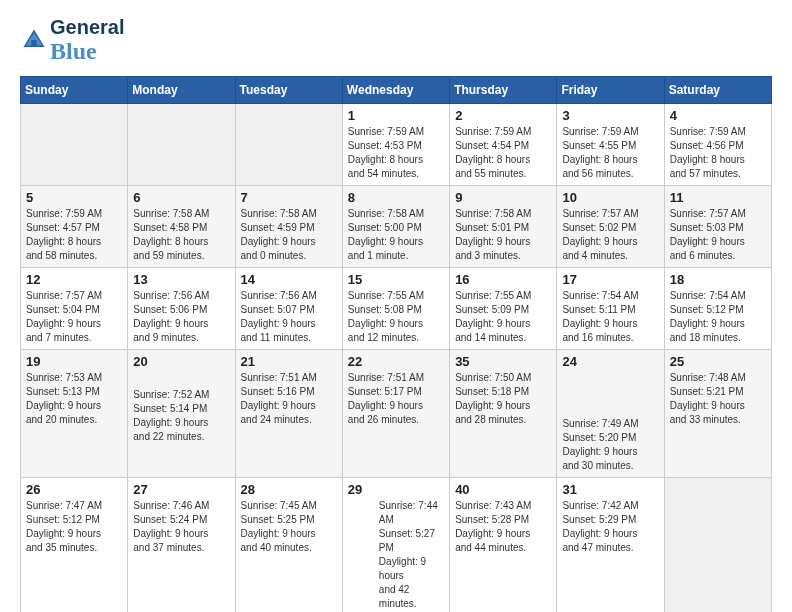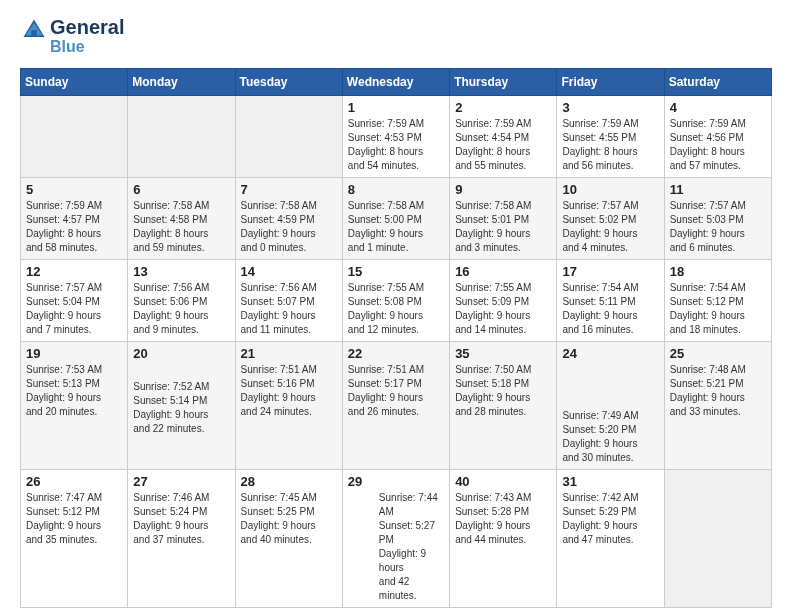--- a/index.html
+++ b/index.html
@@ -15,21 +15,21 @@
       padding: 16px 20px;
     }
     .header {
       display: flex;
       justify-content: space-between;
       align-items: flex-start;
       margin-bottom: 12px;
     }
     .logo {
       display: flex;
-      align-items: flex-start;
+      align-items: center;
     }
     .logo-icon {
       width: 28px;
       height: 28px;
       margin-right: 2px;
     }
     .title-block {
       text-align: right;
     }
     .title-block h1 {
@@ -92,21 +92,21 @@
 <div class="page">
   <div class="header">
     <div class="logo">
       <svg class="logo-icon" viewBox="0 0 40 40">
         <polygon points="20,5 35,30 5,30" fill="#2a5fa5"></polygon>
         <polygon points="20,10 32,28 8,28" fill="#4a90c4"></polygon>
         <rect x="16" y="20" width="8" height="10" fill="#2a5fa5"></rect>
       </svg>
       <div>
         <div style="font-size:20px;font-weight:bold;color:#1a3a5c;line-height:1.1;">General</div>
-        <div style="font-size:16px;font-weight:bold;color:#4a90c4;line-height:1.1;">Blue</div>
+        <div style="font-size:24px;font-weight:bold;color:#4a90c4;line-height:1.1;font-family:Liberation Serif, serif;">Blue</div>
       </div>
     </div>
     <div class="title-block">
       <h1></h1>
       <h2></h2>
     </div>
   </div>
 
   <table>
     <thead>

